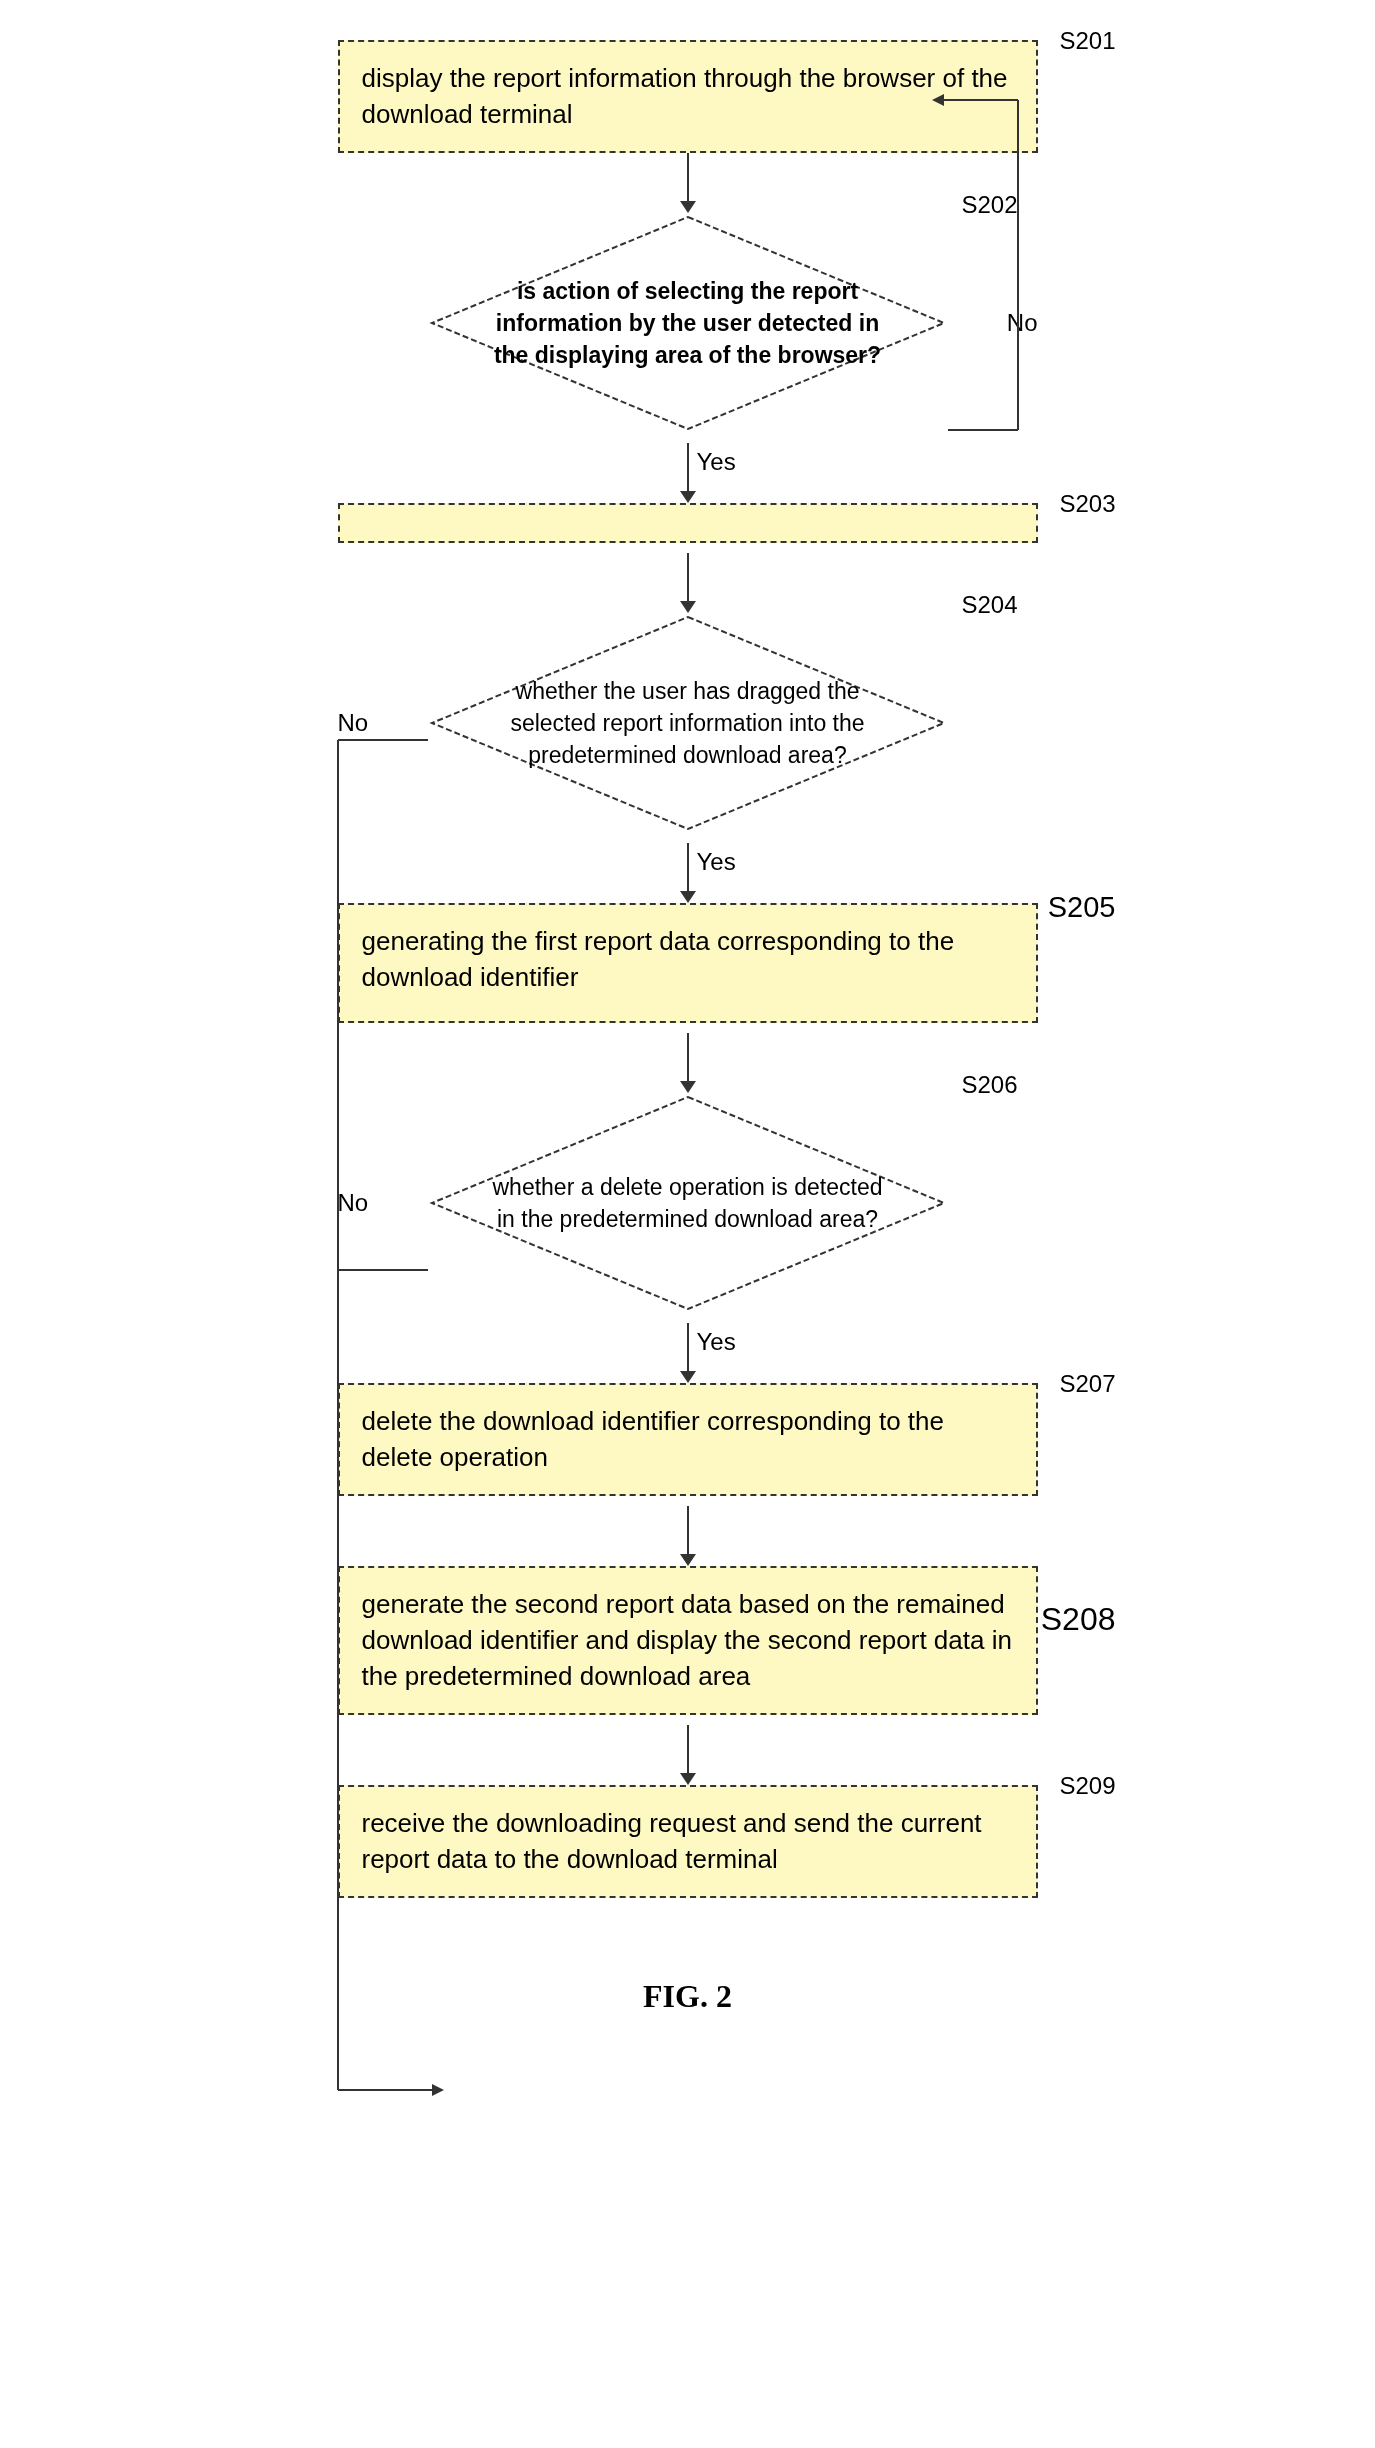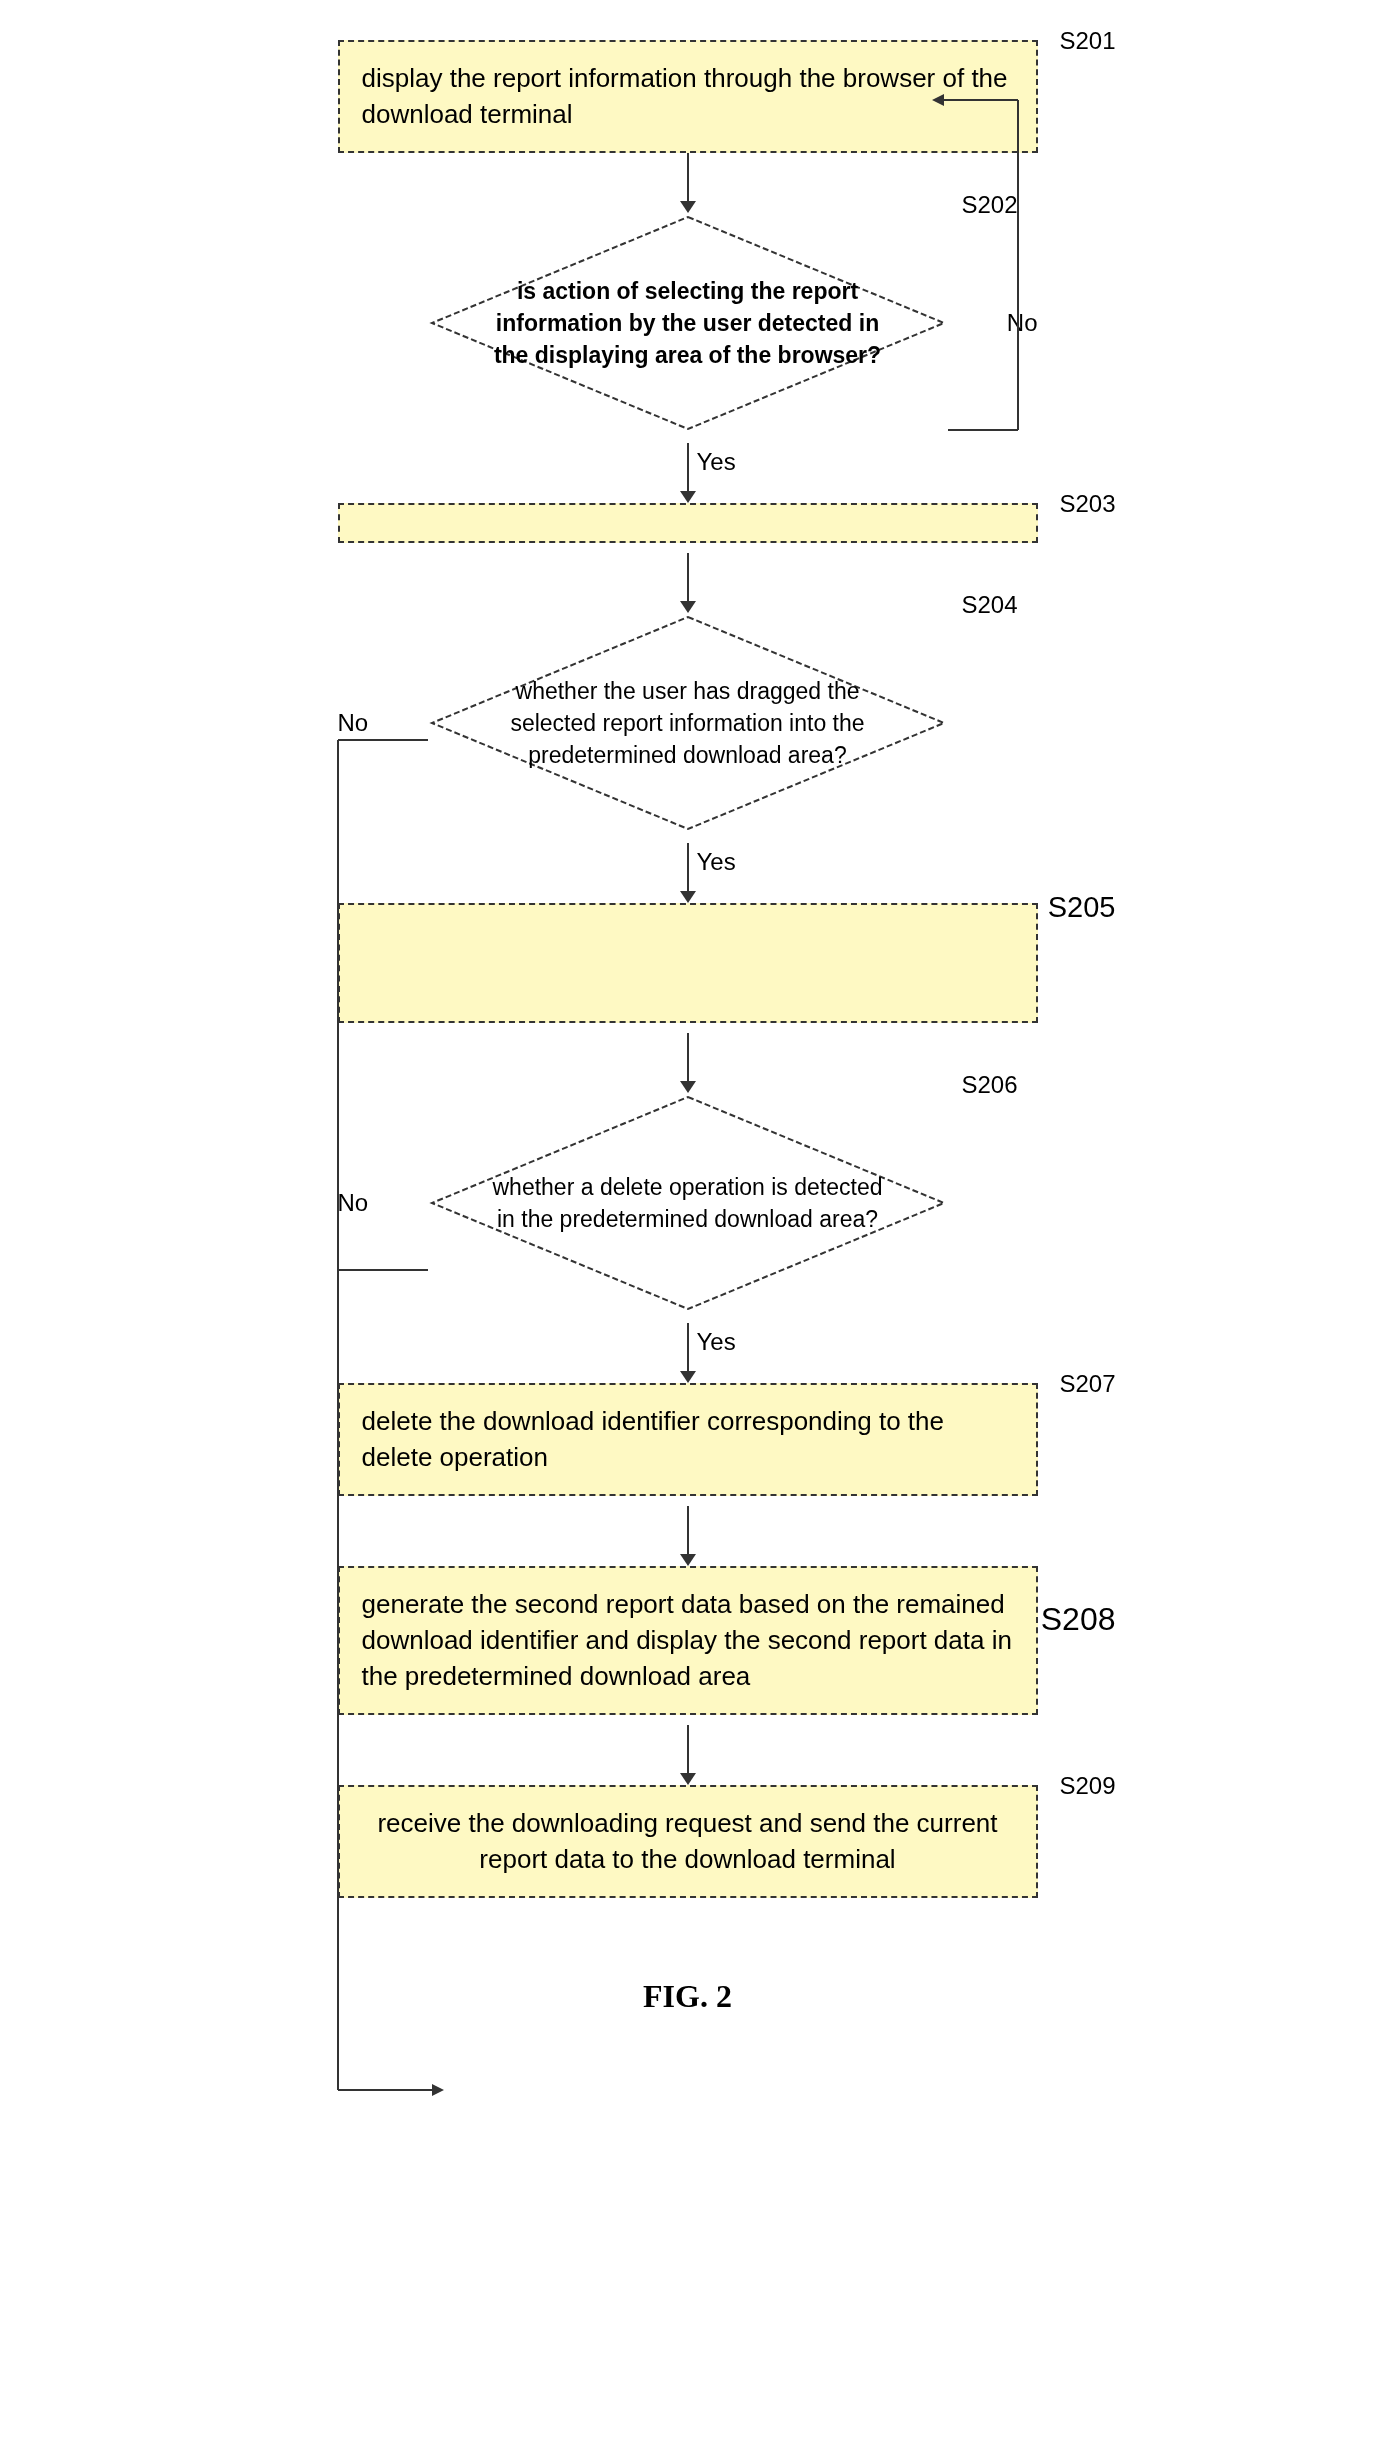--- a/index.html
+++ b/index.html
@@ -110,20 +110,21 @@
     <div style="display:flex; justify-content:center; position:relative;">
       <div style="position:relative; width:2px; height:50px; background:#333;">
         <div style="position:absolute; bottom:-10px; left:50%; transform:translateX(-50%); border-left:8px solid transparent; border-right:8px solid transparent; border-top:12px solid #333;"></div>
         <span style="position:absolute; left:10px; top:5px; font-size:24px;">Yes</span>
       </div>
     </div>
 
     <div class="relative" style="margin: 10px auto;">
       <div class="flow-box dashed" style="width:700px; margin:0 auto; position:relative; min-height: 120px;">
         <span style="position:absolute; right:-80px; top:-18px; font-size:29px;">S205</span>
+        <span>generating the first report data corresponding to the download identifier</span>
       </div>
     </div>
 
     <div style="display:flex; justify-content:center;">
       <div style="position:relative; width:2px; height:50px; background:#333;">
         <div style="position:absolute; bottom:-10px; left:50%; transform:translateX(-50%); border-left:8px solid transparent; border-right:8px solid transparent; border-top:12px solid #333;"></div>
       </div>
     </div>
 
     <div style="position:relative; display:flex; justify-content:center; margin: 10px 0;">
@@ -166,21 +167,21 @@
       </div>
     </div>
 
     <div style="display:flex; justify-content:center;">
       <div style="position:relative; width:2px; height:50px; background:#333;">
         <div style="position:absolute; bottom:-10px; left:50%; transform:translateX(-50%); border-left:8px solid transparent; border-right:8px solid transparent; border-top:12px solid #333;"></div>
       </div>
     </div>
 
     <div class="relative" style="margin: 10px auto;">
-      <div class="flow-box dashed" style="width:700px; margin:0 auto; position:relative;text-align:center;">
+      <div class="flow-box dashed" style="width:700px; margin:0 auto; position:relative;">
         <span style="position:absolute; right:-80px; top:-18px; font-size:24px;">S209</span>
         <span>receive the downloading request and send the current report data to the download terminal</span>
       </div>
     </div>
 
     <svg style="position:absolute; top:0; left:0; width:100%; height:100%; pointer-events:none; overflow:visible;">
 
       <line x1="710" y1="390" x2="780" y2="390" stroke="#333" stroke-width="2"></line>
       <line x1="780" y1="390" x2="780" y2="60" stroke="#333" stroke-width="2"></line>
       <line x1="780" y1="60" x2="700" y2="60" stroke="#333" stroke-width="2"></line>

